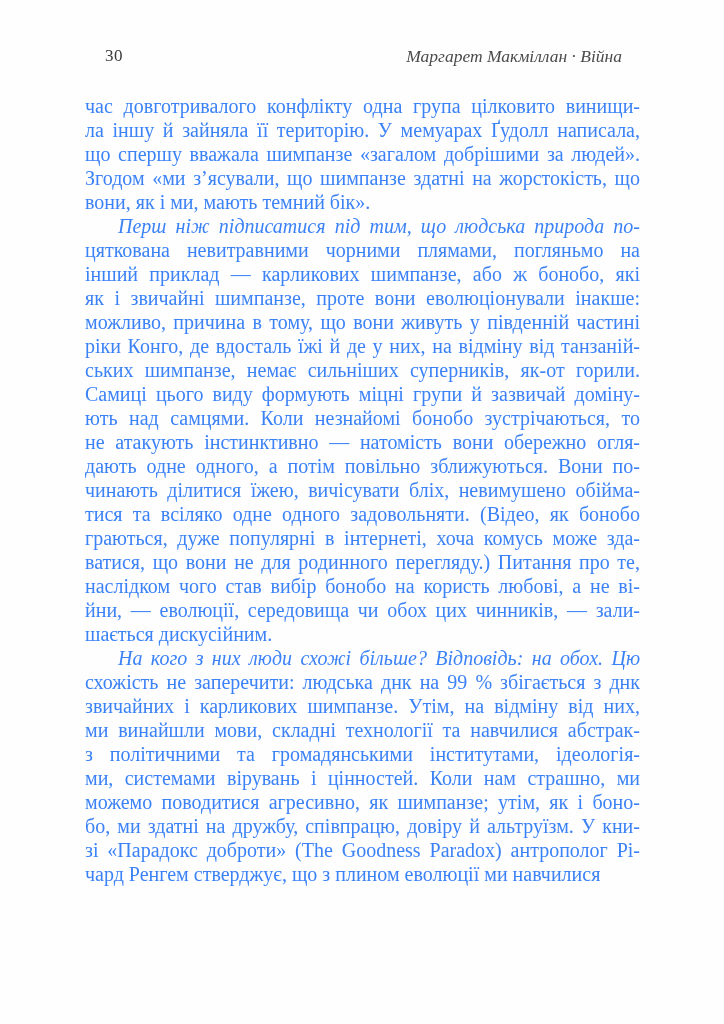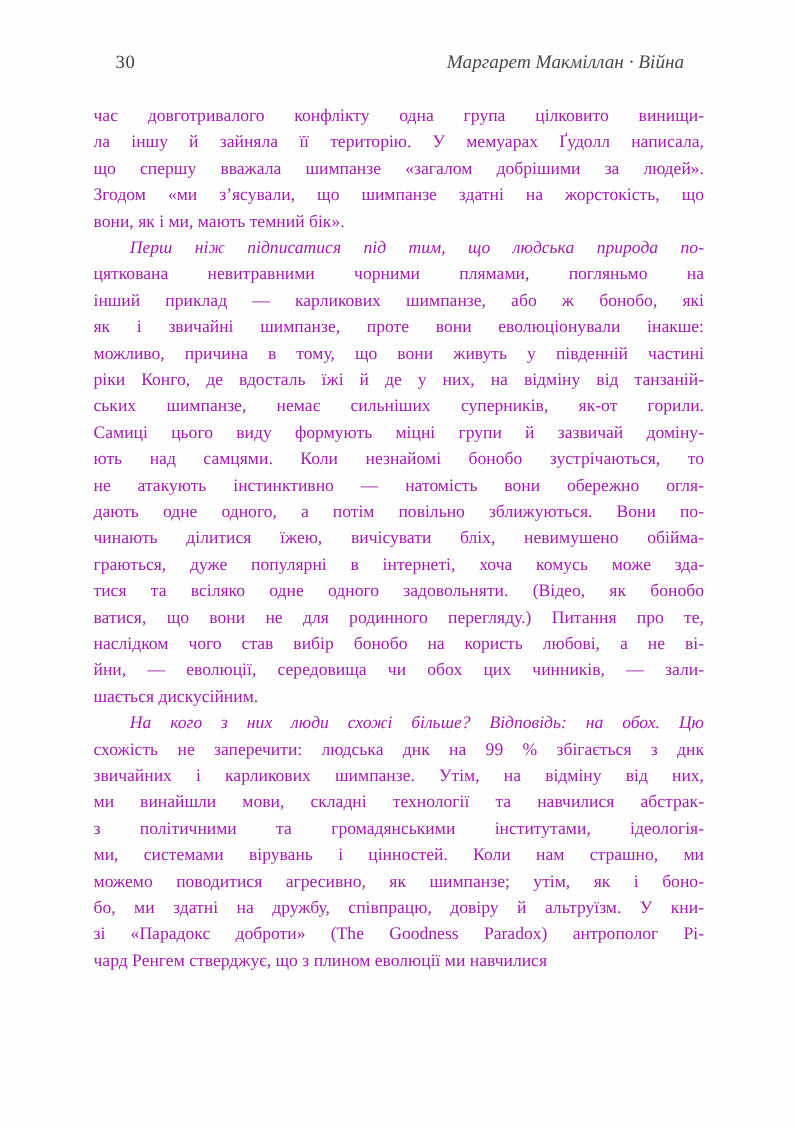--- a/index.html
+++ b/index.html
@@ -14,40 +14,40 @@
     margin: 0 auto;
     background: #fefefe;
     box-sizing: border-box;
     padding: 46px 84px 0 85px;
     font-family: "Liberation Serif", "DejaVu Serif", serif;
     overflow: hidden;
   }
   .running-head {
     display: flex;
     justify-content: space-between;
-    align-items: center;
+    align-items: flex-start;
     margin-bottom: 27px;
     width: 555px;
   }
   .pagenum {
     font-size: 17px;
     color: #3b3b3b;
     letter-spacing: 0.5px;
     padding-left: 20px;
   }
   .runtitle {
     font-style: italic;
     font-size: 17.5px;
     color: #4a4a4a;
     padding-right: 18px;
   }
   .text-block {
     width: 555px;
-    color: #a21caf;
-    font-size: 16px;
+    color: #3b82f6;
+    font-size: 20px;
     line-height: 24px;
   }
   .para {
     margin: 0;
   }
   .line {
     text-align: justify;
     text-align-last: justify;
     height: 24px;
     white-space: normal;
@@ -82,22 +82,22 @@
         <div class="line">інший приклад — карликових шимпанзе, або ж бонобо, які</div>
         <div class="line">як і звичайні шимпанзе, проте вони еволюціонували інакше:</div>
         <div class="line">можливо, причина в тому, що вони живуть у південній частині</div>
         <div class="line">ріки Конго, де вдосталь їжі й де у них, на відміну від танзаній-</div>
         <div class="line">ських шимпанзе, немає сильніших суперників, як-от горили.</div>
         <div class="line">Самиці цього виду формують міцні групи й зазвичай доміну-</div>
         <div class="line">ють над самцями. Коли незнайомі бонобо зустрічаються, то</div>
         <div class="line">не атакують інстинктивно — натомість вони обережно огля-</div>
         <div class="line">дають одне одного, а потім повільно зближуються. Вони по-</div>
         <div class="line">чинають ділитися їжею, вичісувати бліх, невимушено обійма-</div>
+        <div class="line">тися та всіляко одне одного задовольняти. (Відео, як бонобо</div>
         <div class="line">граються, дуже популярні в інтернеті, хоча комусь може зда-</div>
-        <div class="line">тися та всіляко одне одного задовольняти. (Відео, як бонобо</div>
         <div class="line">ватися, що вони не для родинного перегляду.) Питання про те,</div>
         <div class="line">наслідком чого став вибір бонобо на користь любові, а не ві-</div>
         <div class="line">йни, — еволюції, середовища чи обох цих чинників, — зали-</div>
         <div class="line para-end">шається дискусійним.</div>
       </div>
       <div class="para">
         <div class="line indent">На кого з них люди схожі більше? Відповідь: на обох. Цю</div>
         <div class="line">схожість не заперечити: людська днк на 99 % збігається з днк</div>
         <div class="line">звичайних і карликових шимпанзе. Утім, на відміну від них,</div>
         <div class="line">ми винайшли мови, складні технології та навчилися абстрак-</div>

